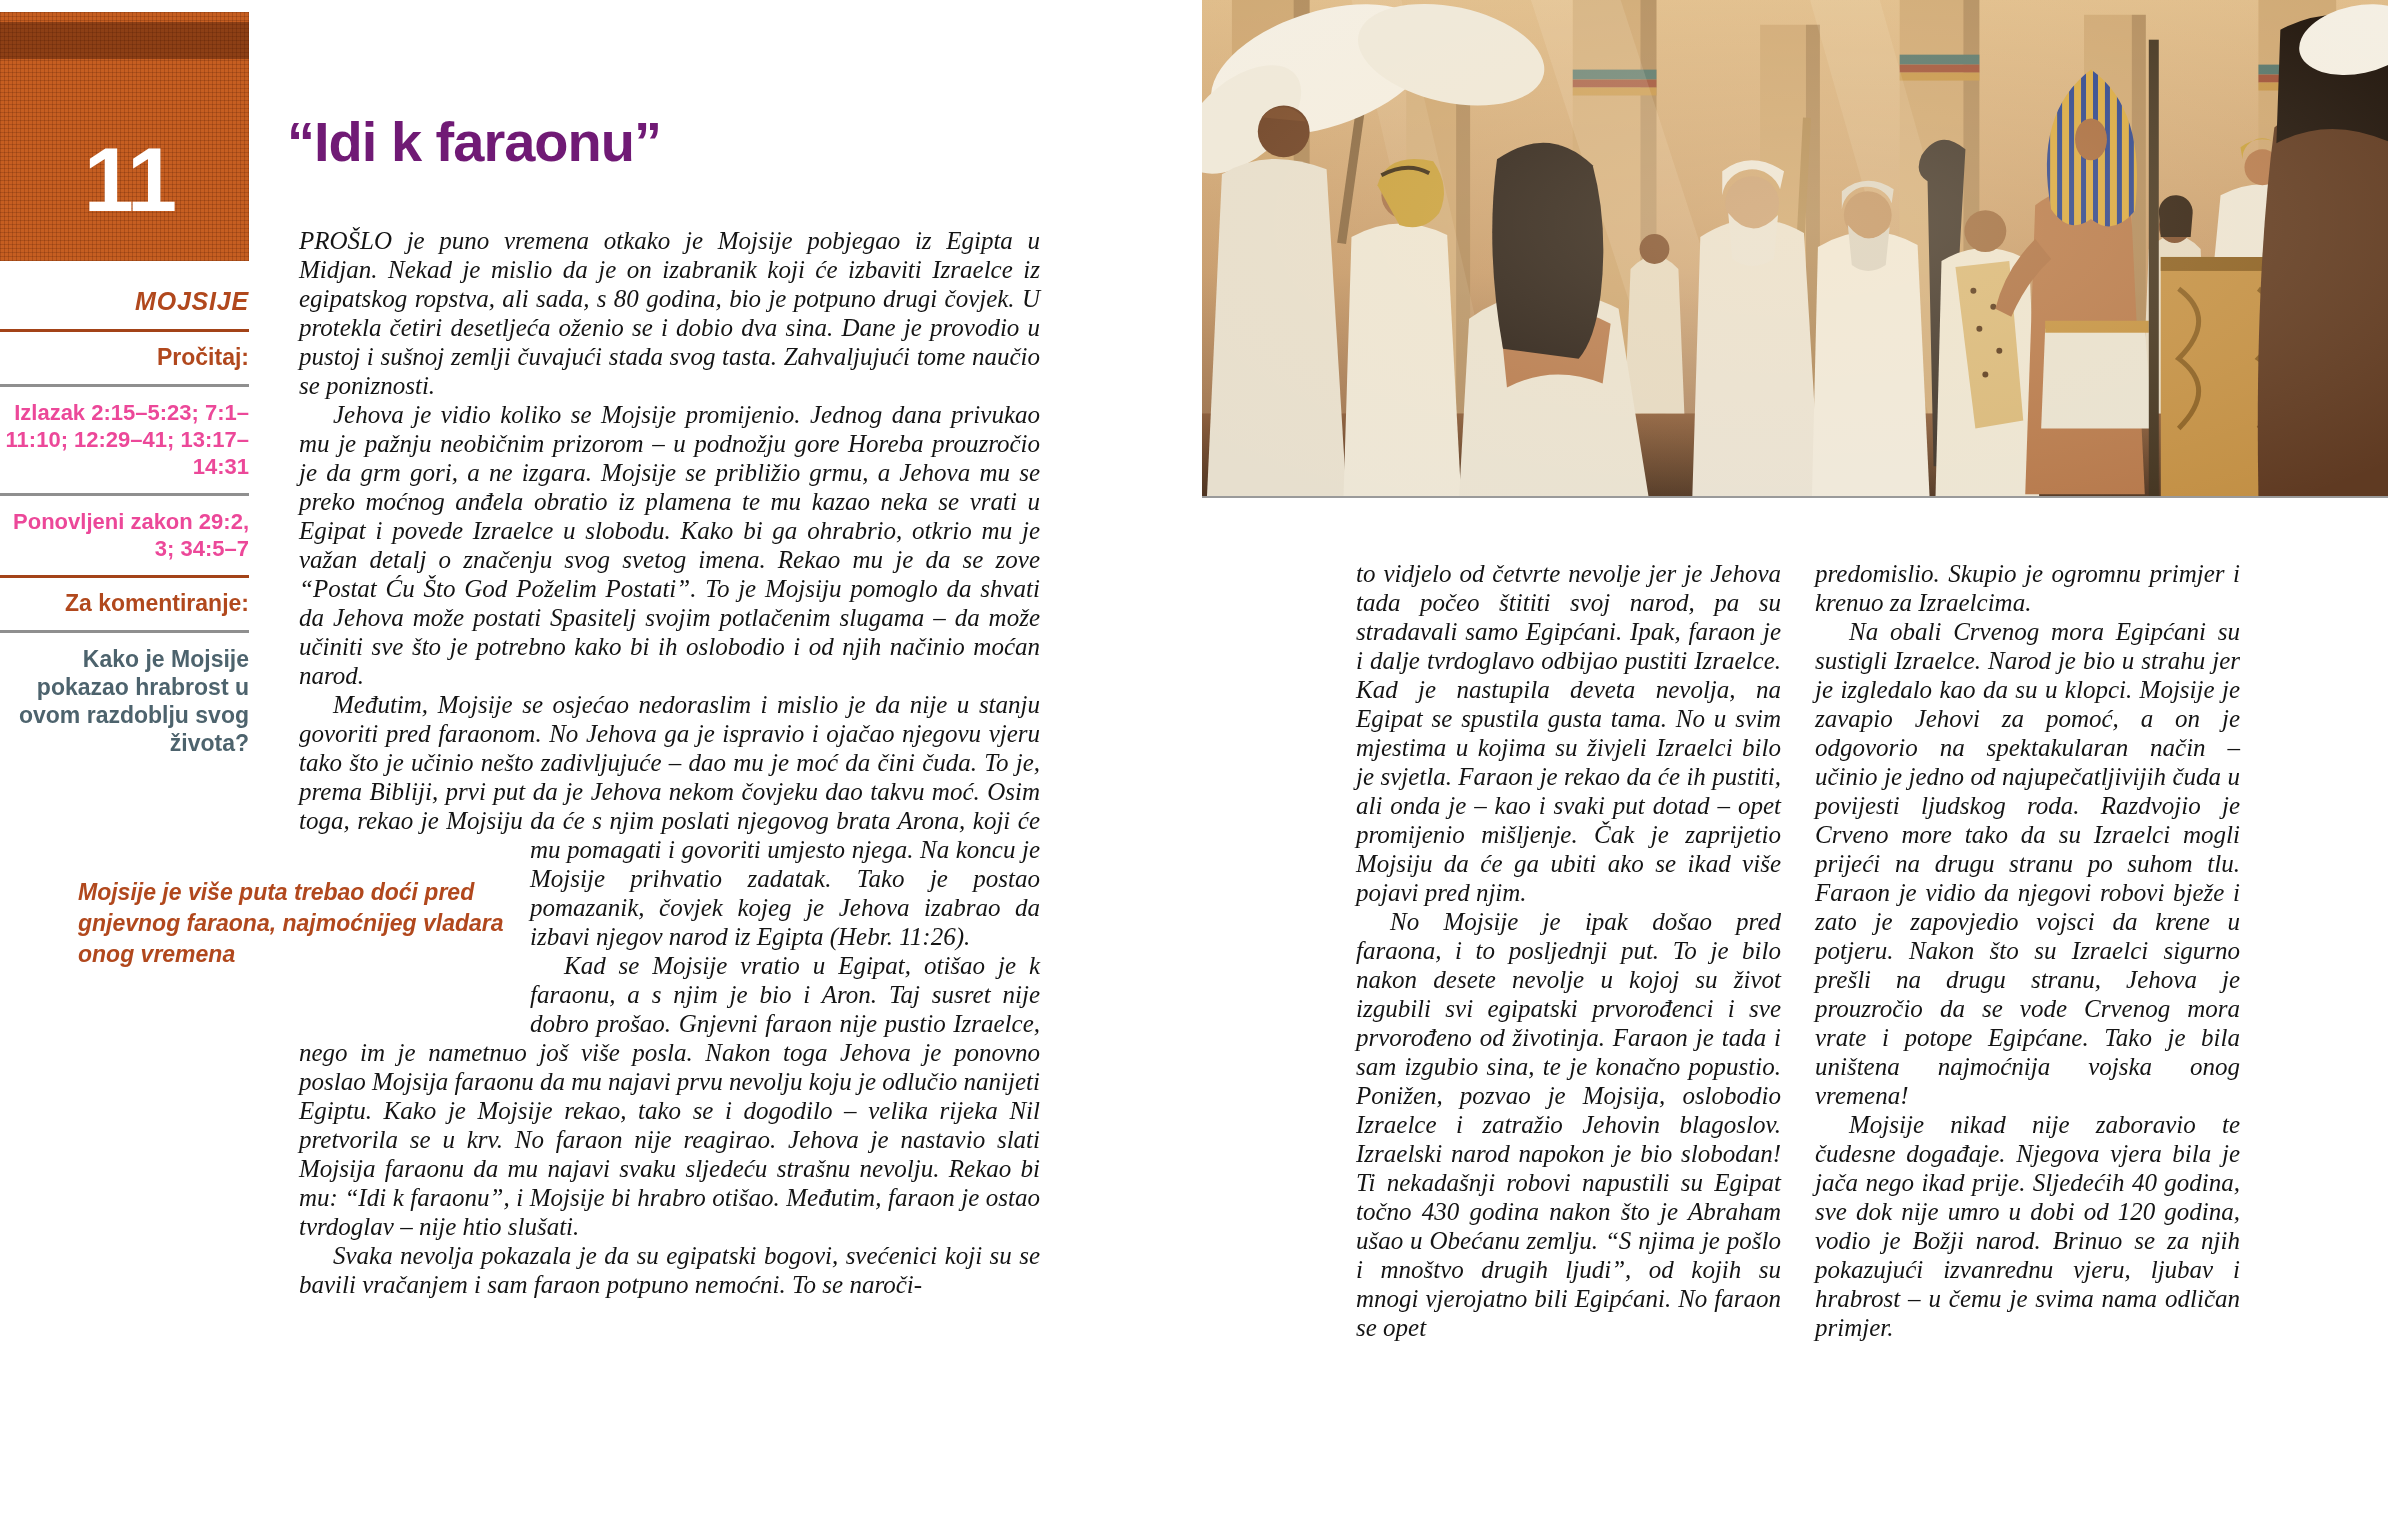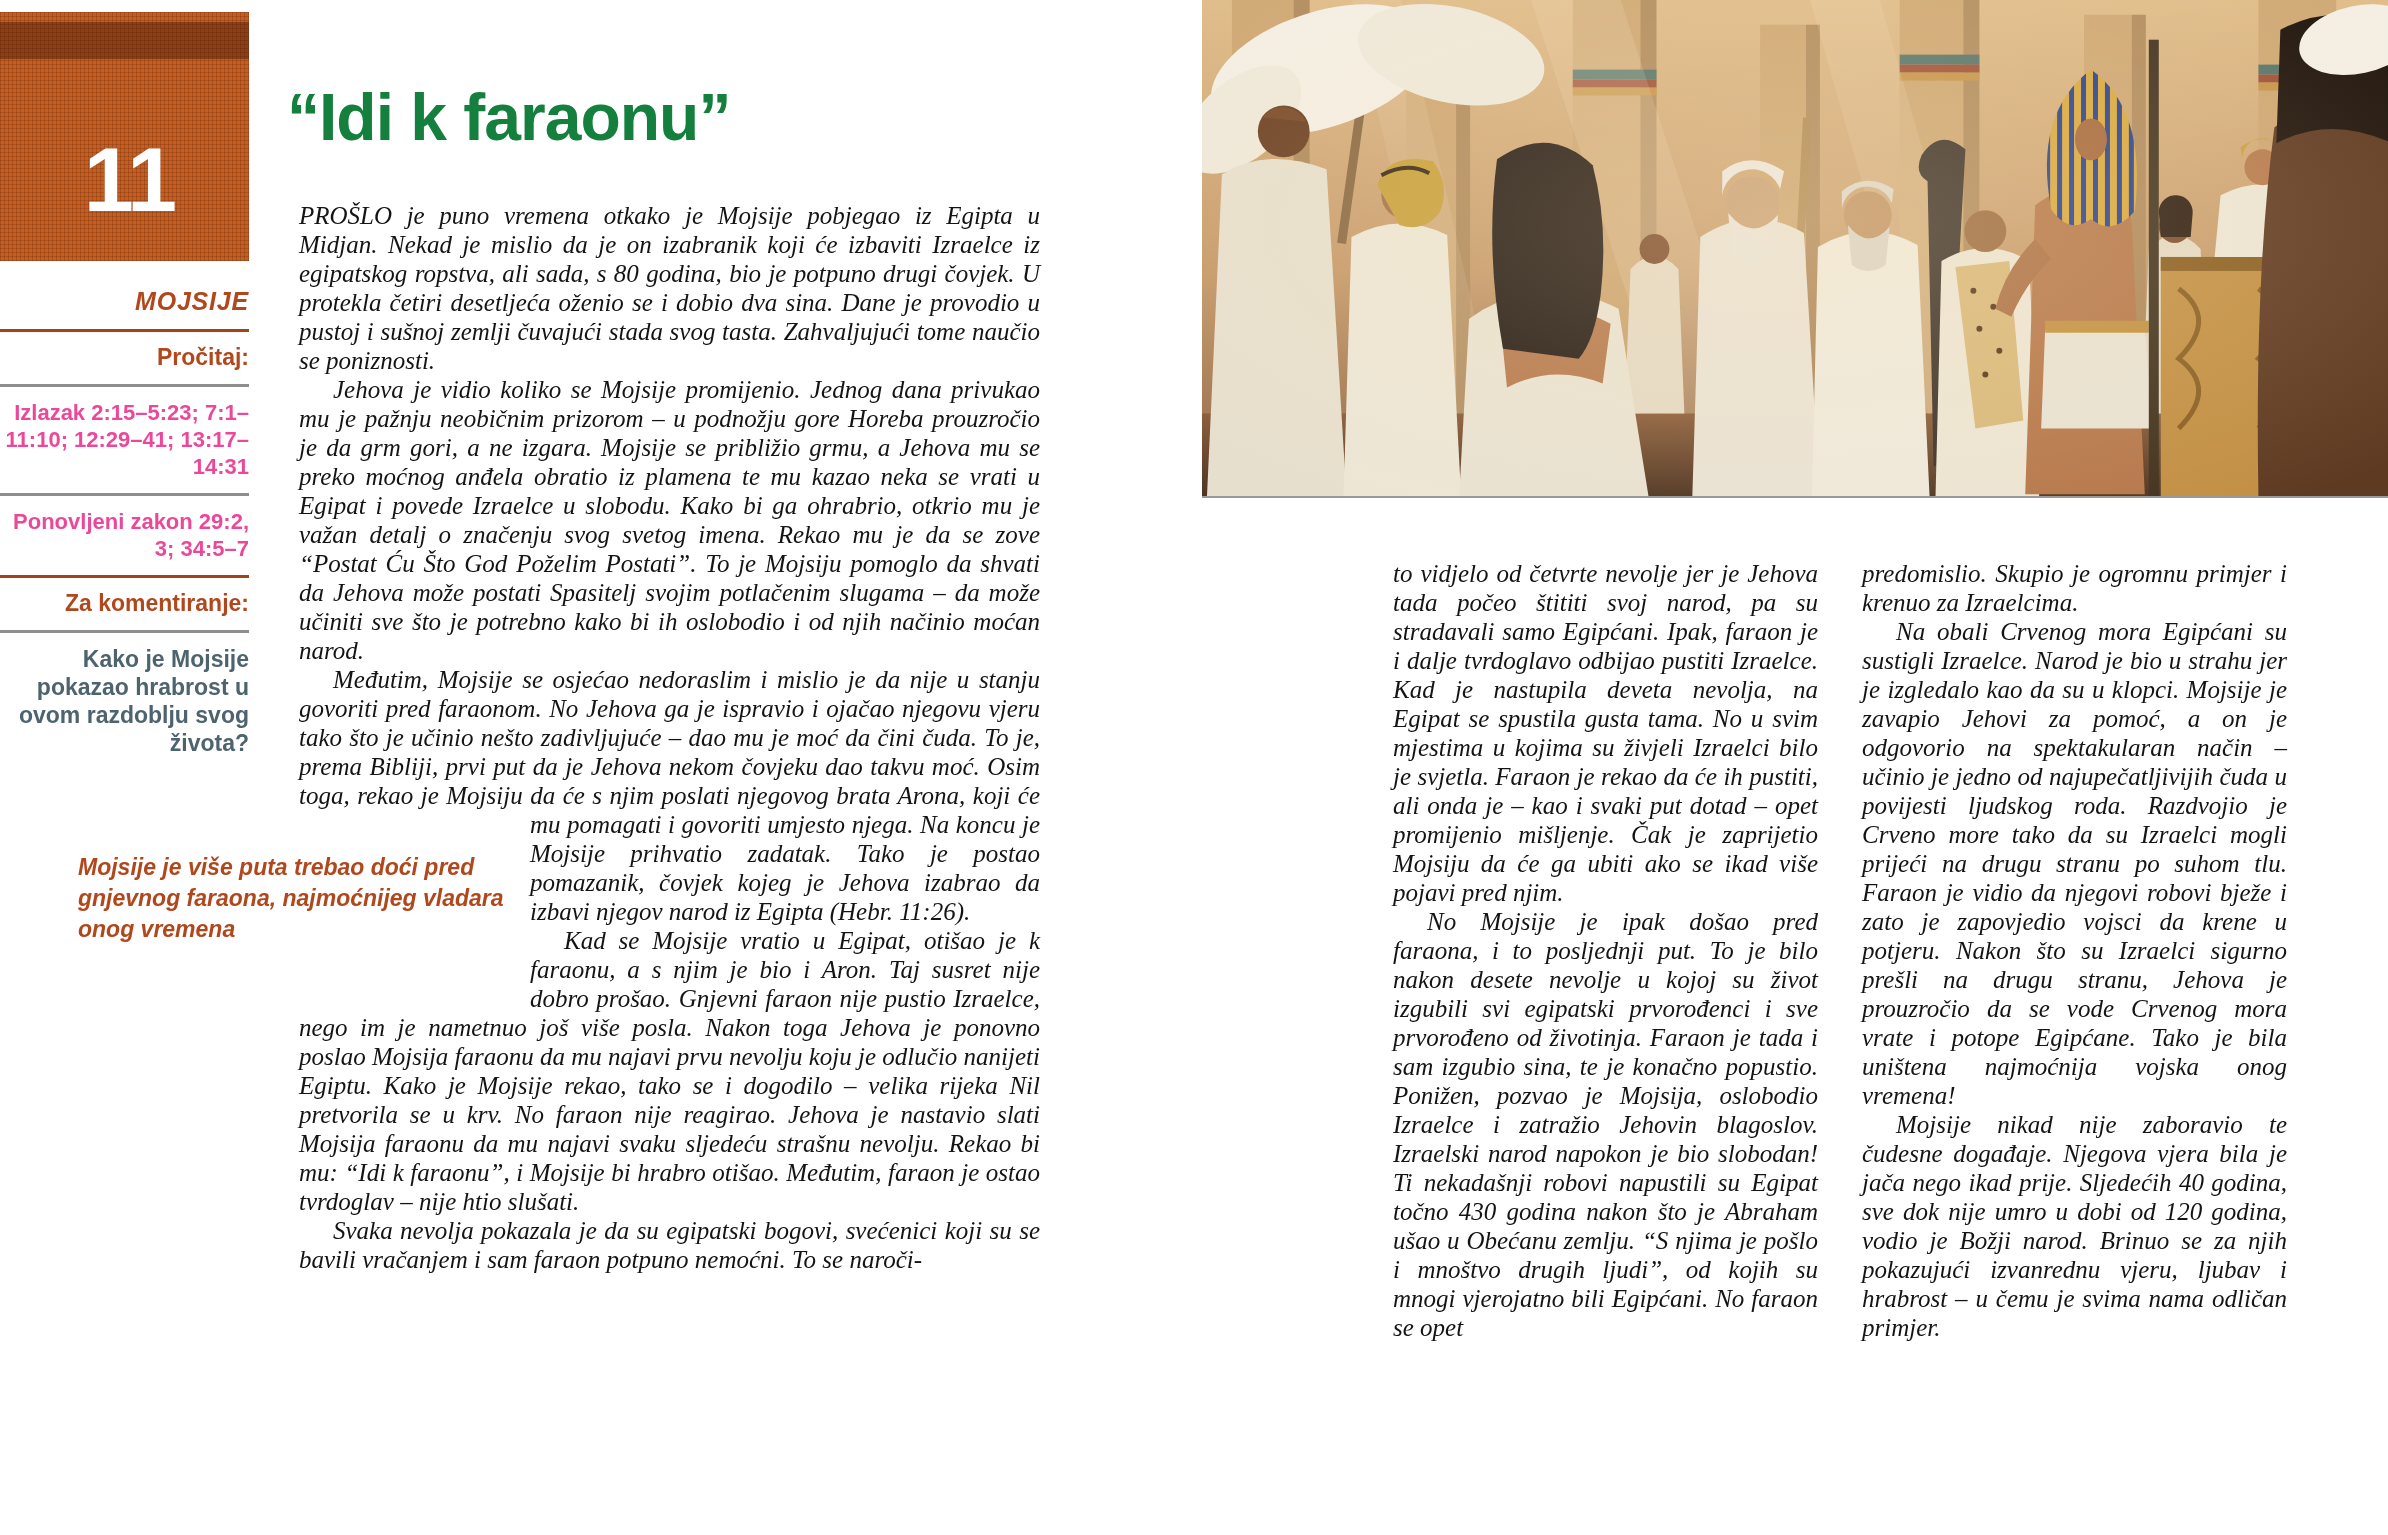--- a/index.html
+++ b/index.html
@@ -16,34 +16,34 @@
     font-weight:700;letter-spacing:-2px;}
   .side-label{margin:26px 0 0;color:#b1481d;font-weight:700;font-size:25px;letter-spacing:0.8px;font-style:italic;}
   .side-sublabel{color:#b1481d;font-weight:700;font-size:23px;}
   .rule{height:3px;border:0;margin:13px 0 12px;}
   .rule.orange{background:#a34318;}
   .rule.gray{background:#8f8f8f;}
   .side-reading{color:#ec4899;font-weight:700;font-size:22px;line-height:27px;}
   .side-question{color:#4d636d;font-weight:700;font-size:23px;line-height:28px;}
   
   .main-col{position:absolute;left:299px;top:0;width:741px;}
-  .title{margin:87px 0 54px -12px;color:#15803d;font-size:66px;line-height:60px;font-weight:700;
+  .title{margin:112px 0 54px -12px;color:#701a75;font-size:56px;line-height:60px;font-weight:700;
     letter-spacing:-1px;}
   .body{margin:0;font-family:"Liberation Serif",serif;font-size:25px;line-height:29px;color:#141414;
     text-align:justify;hyphens:auto;font-style:italic;-webkit-hyphens:auto;}
   .body.ind{text-indent:34px;}
   .pullquote{float:left;width:428px;margin:0 24px 0 -221px;padding:42px 0 52px;
     font-family:"Liberation Sans",sans-serif;font-weight:700;font-size:23px;line-height:31px;
     color:#b1481d;text-align:left;text-indent:0;hyphens:none;}
   
   .page-right{position:absolute;left:1194px;top:0;width:1194px;height:1535px;}
   .illustration{position:absolute;left:8px;top:0;right:0;height:496px;margin:0;overflow:hidden;
     border-bottom:2px solid #9a9a9a;}
   .illustration svg{display:block;width:100%;height:100%;}
-  .cols{position:absolute;left:162px;top:559px;display:flex;gap:44px;margin-left:37px;}
+  .cols{position:absolute;left:162px;top:559px;display:flex;gap:34px;}
   .col{width:425px;}
   
   ::selection{background:transparent;}
 </style>
 </head>
 <body>
 
 <div class="spread">
 
   <section>

